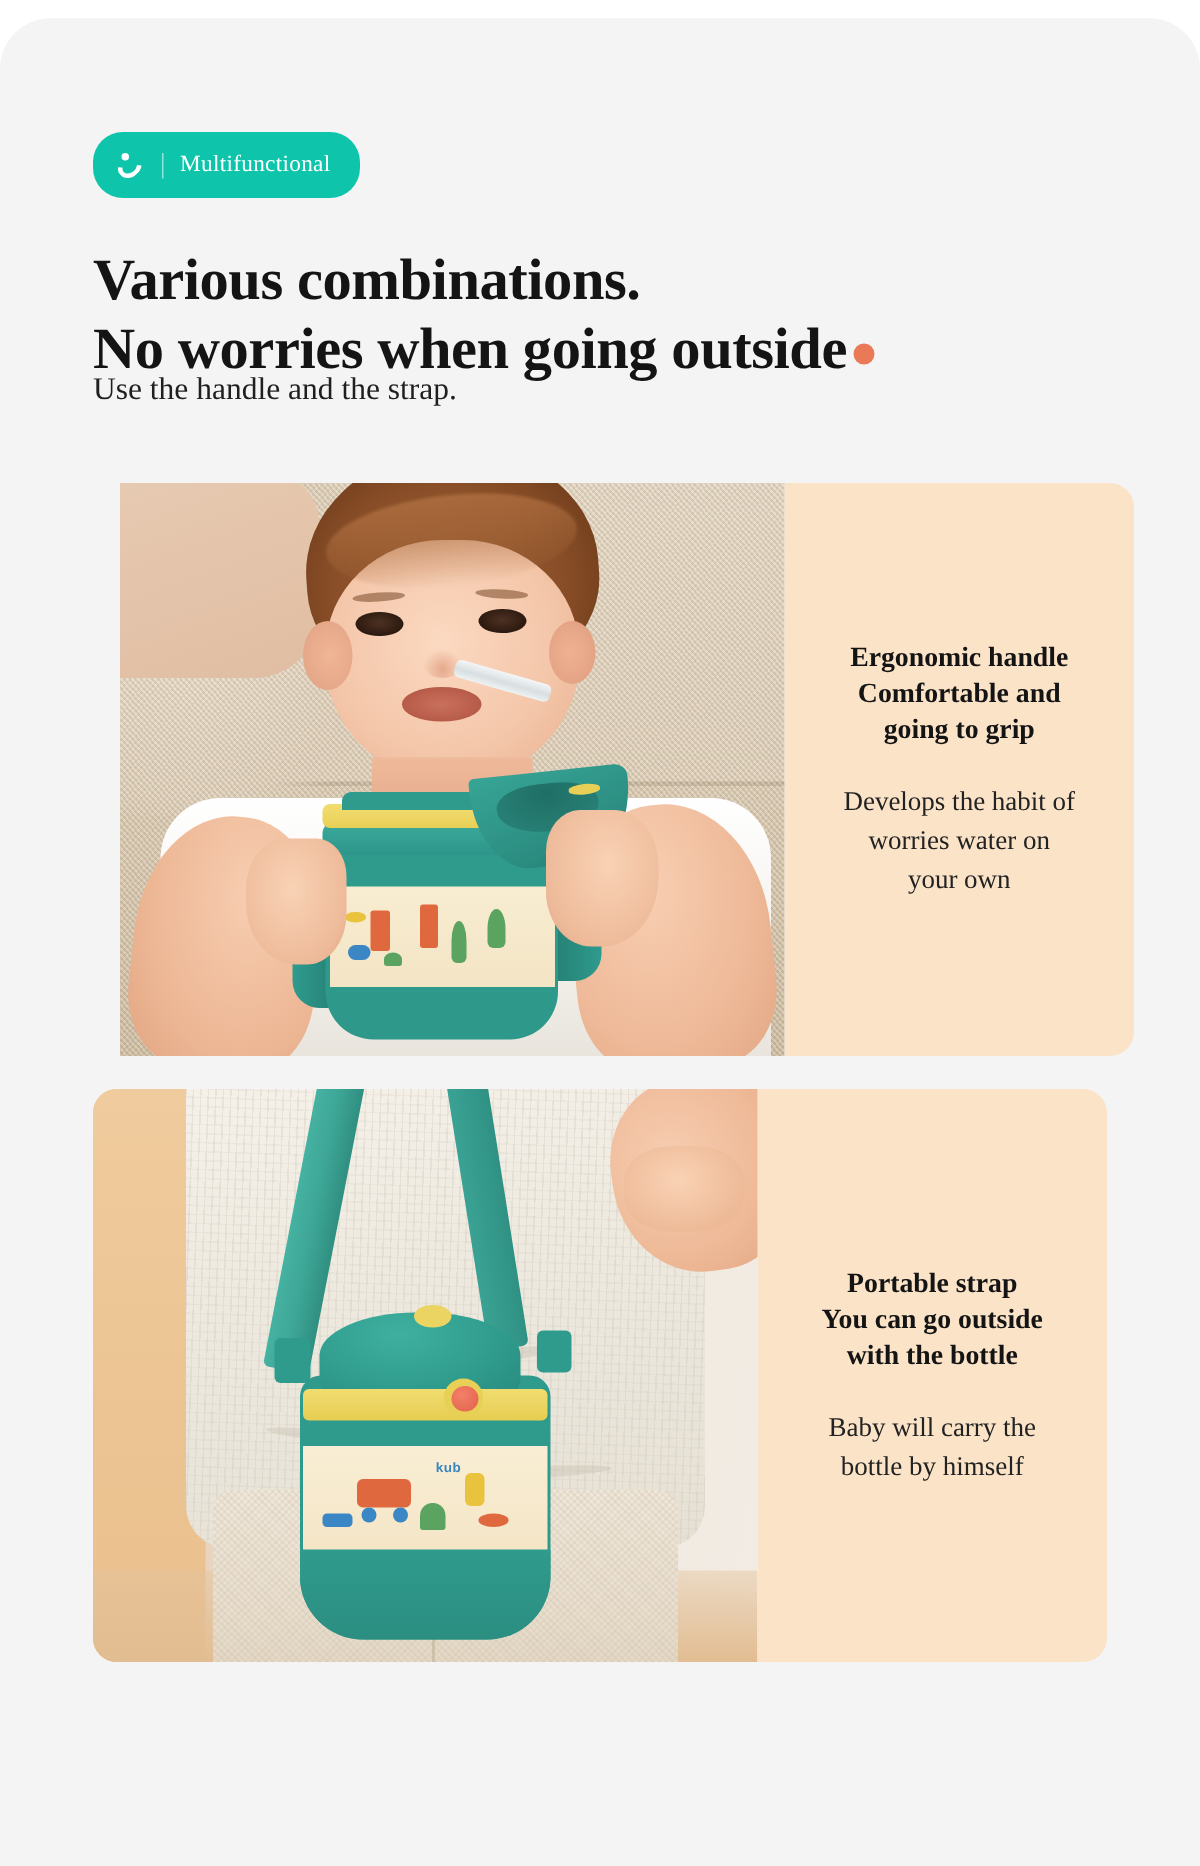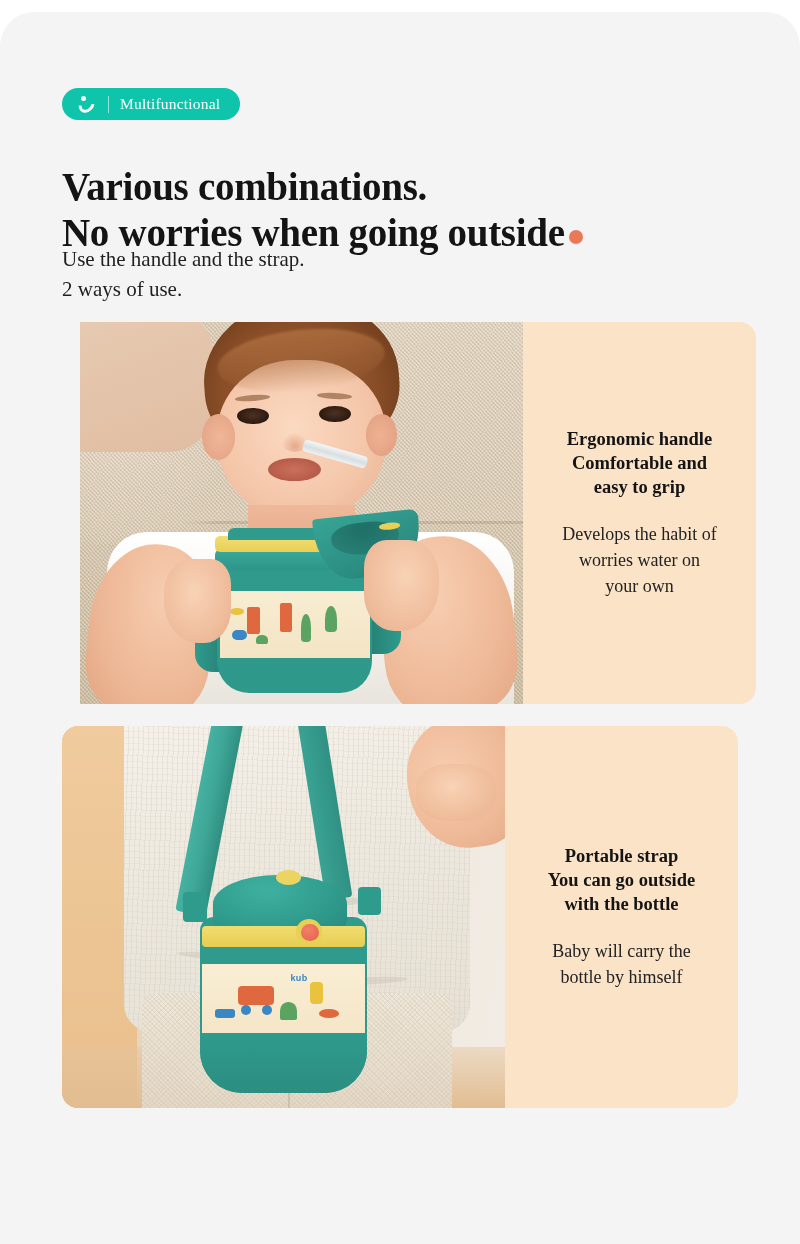--- a/index.html
+++ b/index.html
@@ -26,21 +26,21 @@
     border-radius: 34px 34px 0 0;
     box-sizing: border-box;
     overflow: hidden;
   }
 
   
   .badge {
     position: absolute;
     left: 62px;
     top: 76px;
-    height: 32px;
+    height: 44px;
     background: #0ec5ab;
     border-radius: 20px;
     display: flex;
     align-items: center;
     padding: 0 20px 0 14px;
     box-sizing: border-box;
   }
   .badge-icon {
     width: 22px;
     height: 22px;
@@ -503,21 +503,20 @@
     <span class="badge-label">Multifunctional</span>
   </div>
 
   <h1 class="headline">
     <span class="headline-line">Various combinations.</span>
     <span class="headline-line"><span>No worries when going outside</span><span class="accent-dot"></span></span>
   </h1>
 
   <div class="subtitle">
     <span class="subtitle-line">Use the handle and the strap.</span>
-    <span class="subtitle-line">2 ways of use.</span>
   </div>
 
   <div class="card" id="card-1">
 
     <div class="card-photo">
       <div class="p1-bg"></div>
       <div class="p1-sofa-back"></div>
       <div class="p1-sofa-seat"></div>
       <div class="p1-sofa-seam"></div>
       <div class="p1-cushion-left"></div>
@@ -567,21 +566,21 @@
       </div>
 
       <div class="p1-hand-l"></div>
       <div class="p1-hand-r"></div>
     </div>
 
     <div class="card-text">
       <div class="card-title">
         <span class="t-line">Ergonomic handle</span>
         <span class="t-line">Comfortable and</span>
-        <span class="t-line">easy to grip</span>
+        <span class="t-line">going to grip</span>
       </div>
       <div class="card-body">
         <span class="b-line">Develops the habit of</span>
         <span class="b-line">worries water on</span>
         <span class="b-line">your own</span>
       </div>
     </div>
   </div>
 
   <div class="card" id="card-2">

